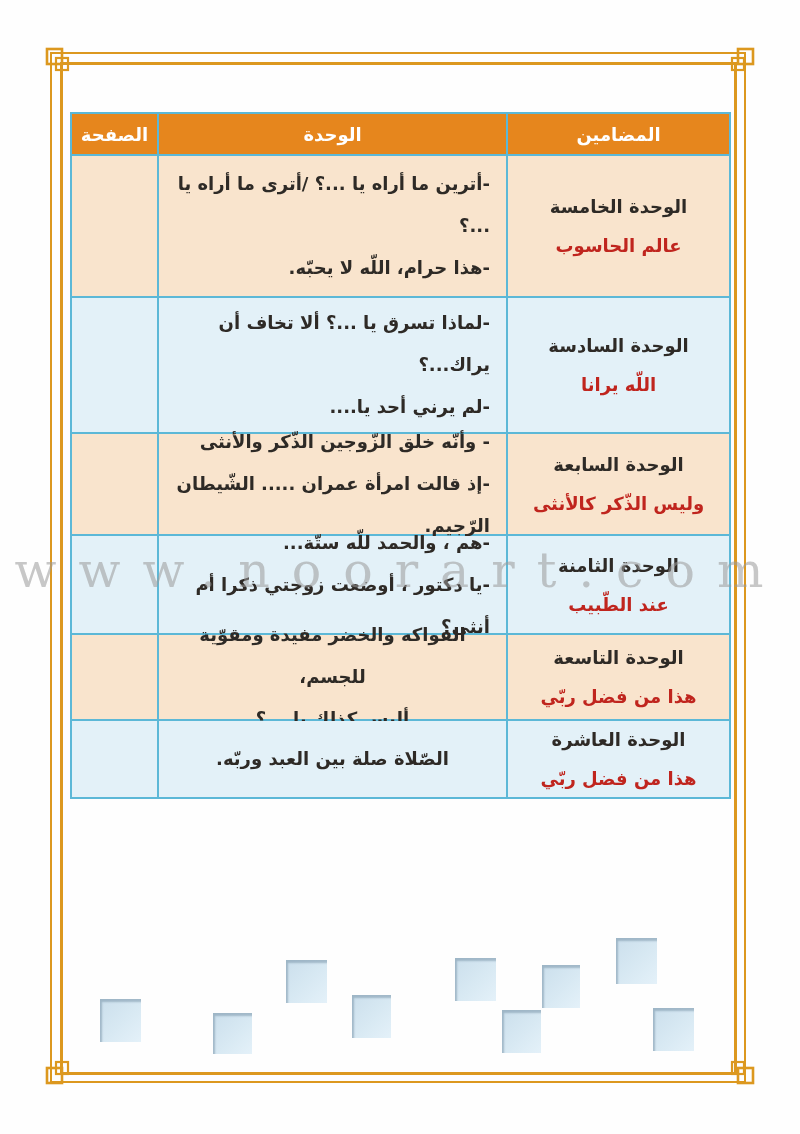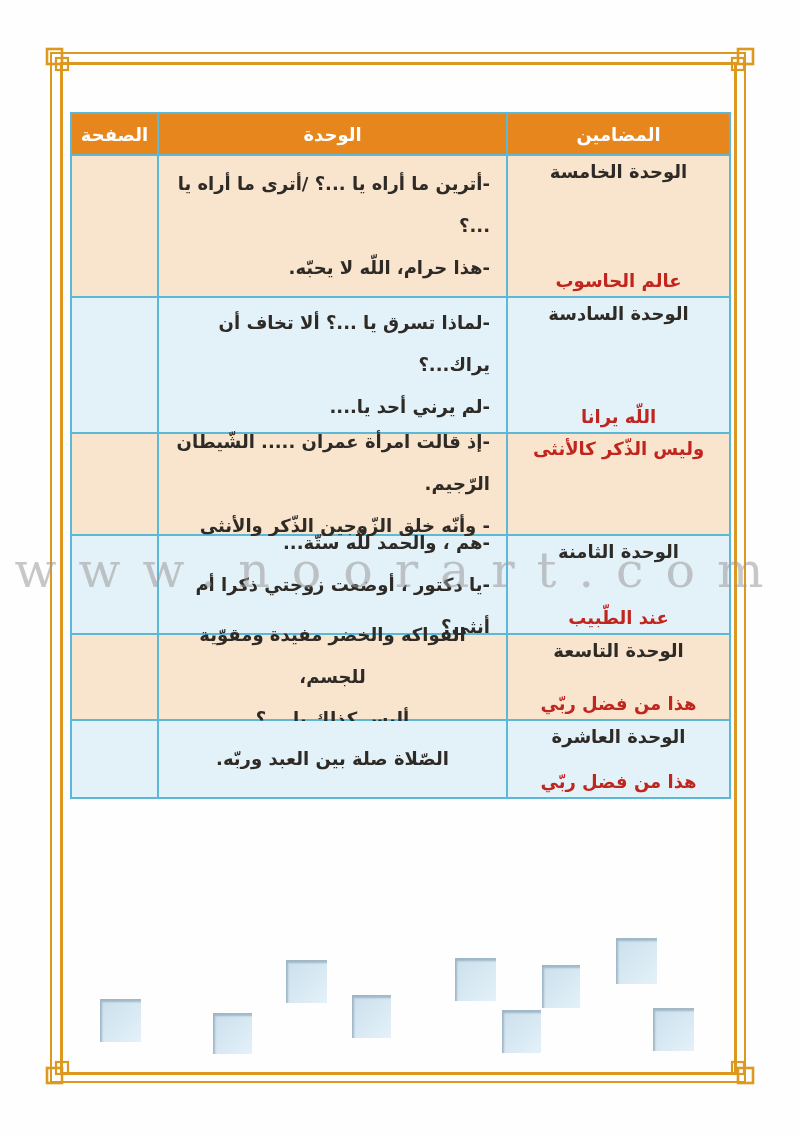--- a/index.html
+++ b/index.html
@@ -36,21 +36,21 @@
     gap:2px;background:var(--table-border);
     border:2px solid var(--table-border);
   }
   .cell{display:flex;flex-direction:column;justify-content:center;}
   .hcell{
     background:var(--header-bg);color:#fff;align-items:center;
     font-size:18px;font-weight:bold;
   }
   .r-peach{background:var(--row-peach);}
   .r-blue{background:var(--row-blue);}
-  .unit-cell{align-items:center;gap:8px;text-align:center;justify-content:space-between;}
+  .unit-cell{align-items:center;gap:8px;text-align:center;}
   .unit-name{color:var(--text-dark);font-size:18px;font-weight:bold;line-height:32px;}
   .unit-title{color:var(--unit-title-red);font-size:18px;font-weight:bold;line-height:30px;}
   .contents-cell{padding:16px 16px;text-align:right;}
   .contents-cell.center{text-align:center;}
   .cline{color:var(--text-dark);font-size:18px;font-weight:bold;line-height:42px;}
   .page-cell{}
   
   .watermark{
     position:absolute;left:-6px;top:543px;width:812px;z-index:5;
     font-family:"DejaVu Serif","Liberation Serif",serif;
@@ -114,25 +114,26 @@
     <div class="unit-name">الوحدة السادسة</div>
     <div class="unit-title">اللّه يرانا</div>
   </div>
   <div class="cell r-blue contents-cell">
     <div class="cline">-لماذا تسرق يا ...؟ ألا تخاف أن يراك...؟</div>
     <div class="cline">-لم يرني أحد يا....</div>
   </div>
   <div class="cell r-blue page-cell"></div>
 
   <div class="cell r-peach unit-cell">
+    <div class="unit-name">الوحدة السابعة</div>
     <div class="unit-title">وليس الذّكر كالأنثى</div>
   </div>
   <div class="cell r-peach contents-cell">
+    <div class="cline">- وأنّه خلق الزّوجين الذّكر والأنثى</div>
     <div class="cline">-إذ قالت امرأة عمران ..... الشّيطان الرّجيم.</div>
-    <div class="cline">- وأنّه خلق الزّوجين الذّكر والأنثى</div>
   </div>
   <div class="cell r-peach page-cell"></div>
 
   <div class="cell r-blue unit-cell">
     <div class="unit-name">الوحدة الثامنة</div>
     <div class="unit-title">عند الطّبيب</div>
   </div>
   <div class="cell r-blue contents-cell">
     <div class="cline">-هم ، والحمد للّه ستّة...</div>
     <div class="cline">-يا دكتور ، أوضعت زوجتي ذكرا أم أنثى؟</div>

